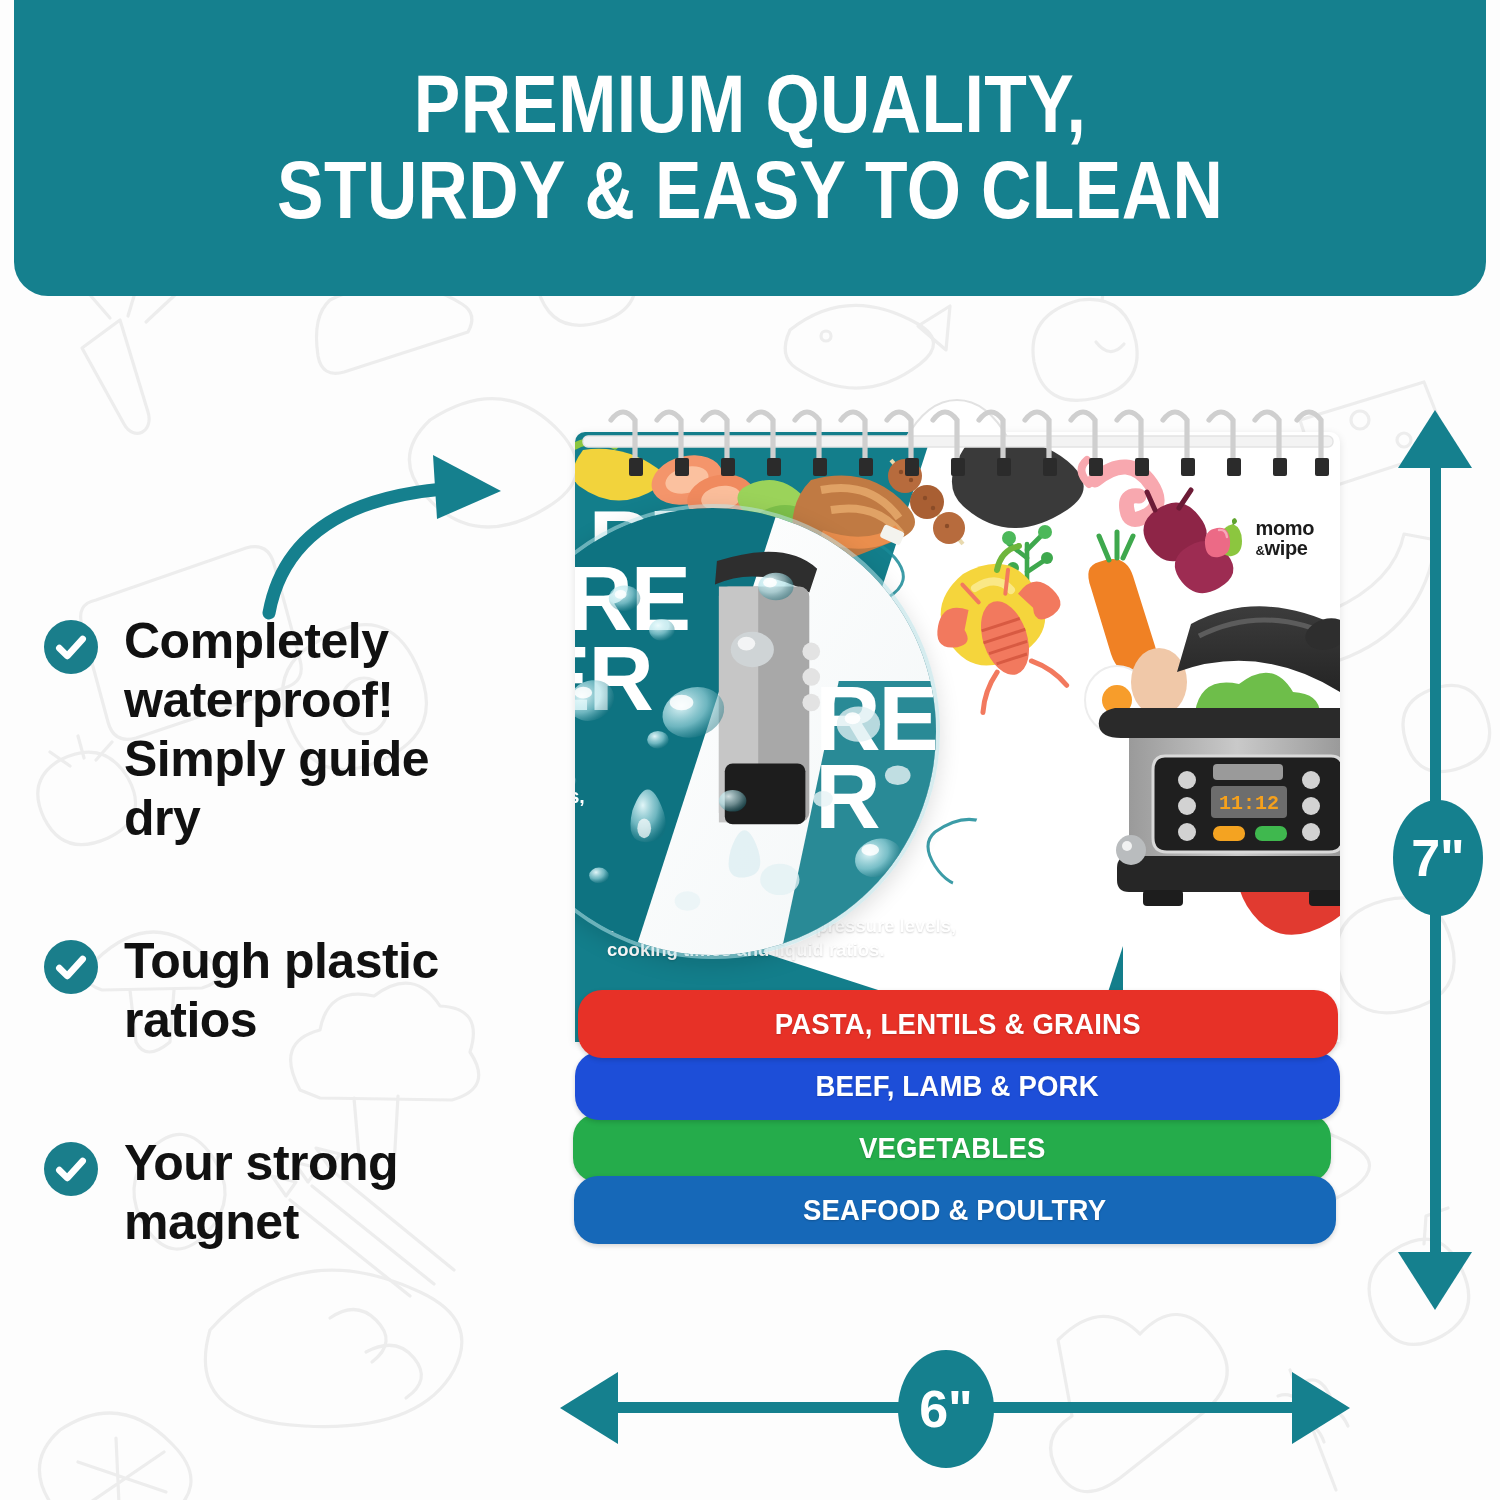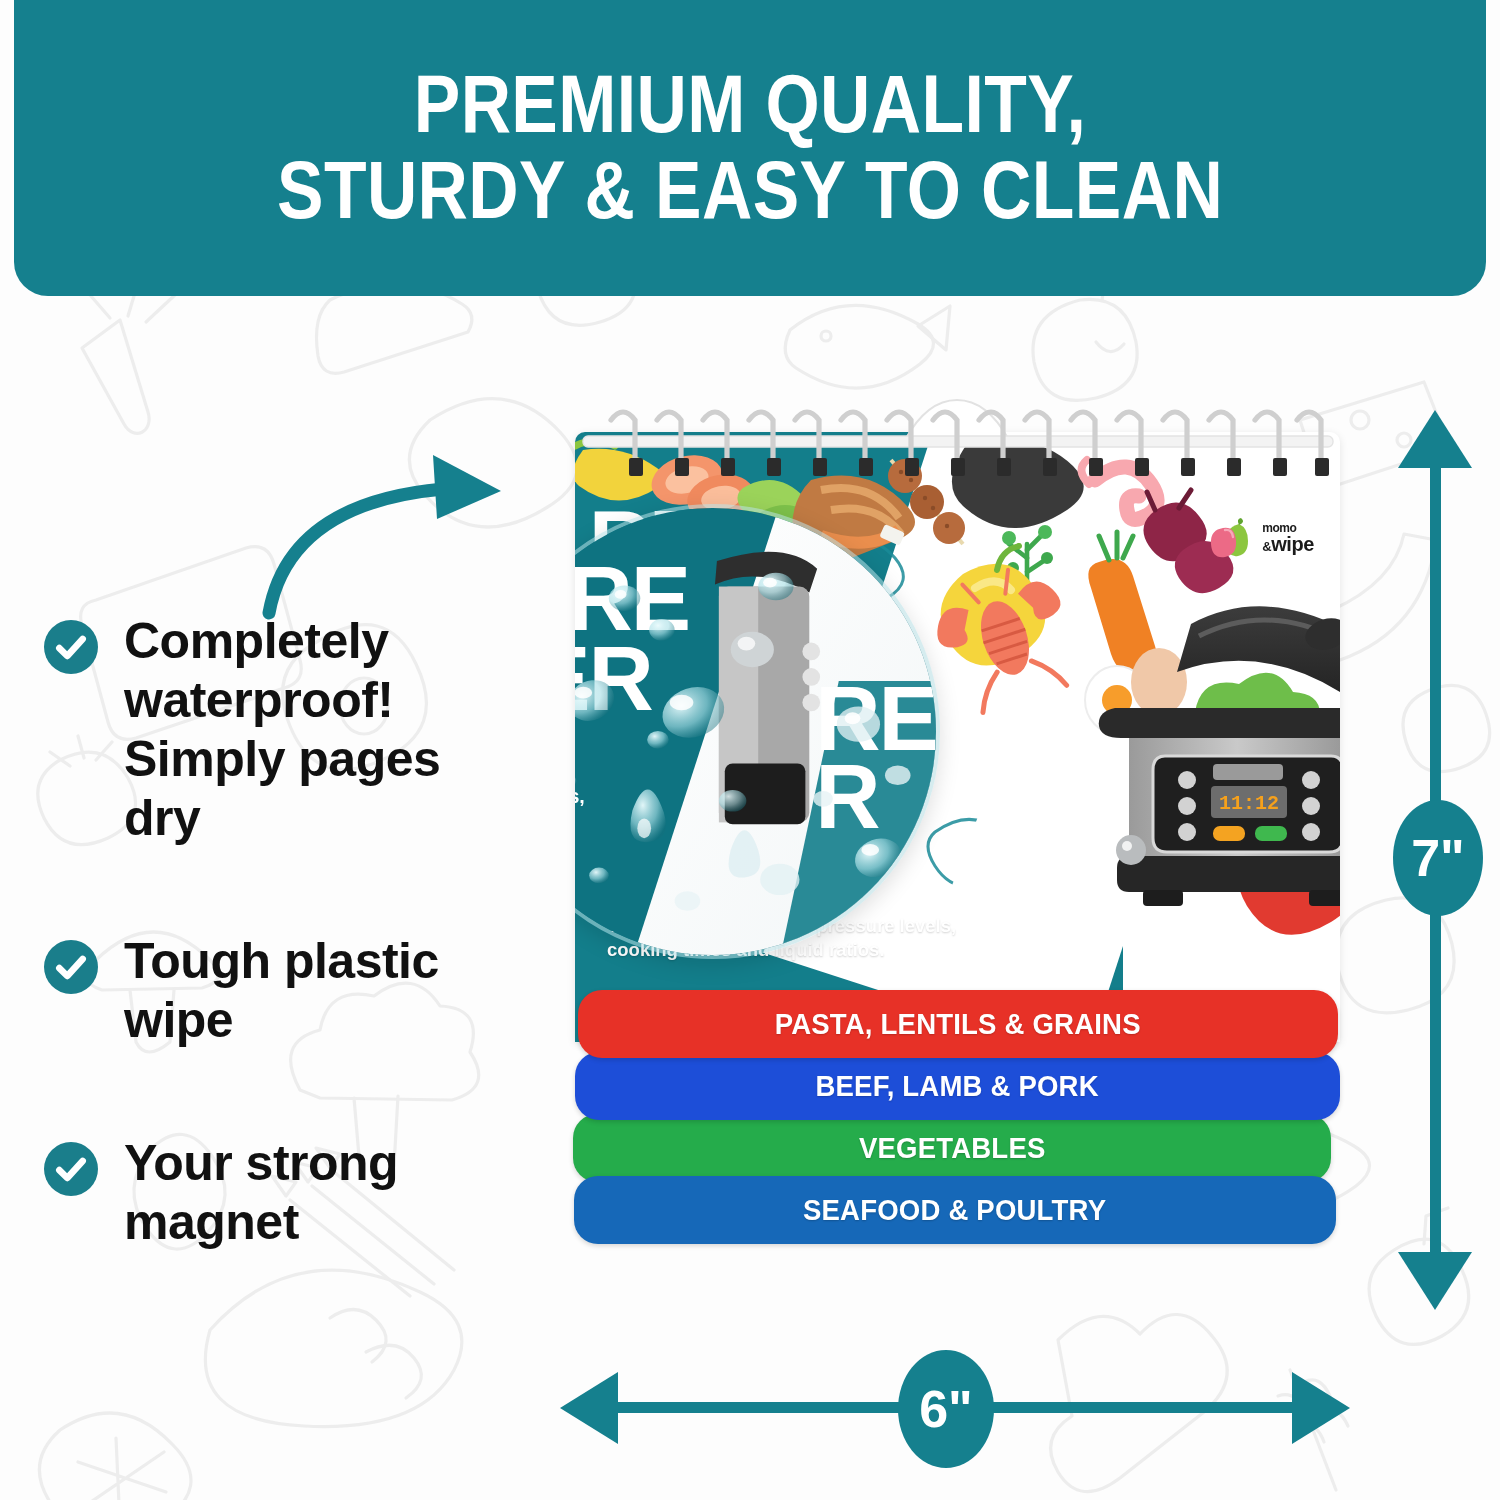--- a/index.html
+++ b/index.html
@@ -83,21 +83,21 @@
   .card-sub {
     position: absolute; left: 32px; top: 482px; width: 400px;
     color: #ffffff; font-family: "Liberation Sans", sans-serif;
     font-weight: 700; font-size: 18.5px; line-height: 1.28;
     z-index: 9; text-shadow: 0 1px 2px rgba(0,0,0,0.18);
   }
 
   .logo-box { position: absolute; right: 26px; top: 86px; display: flex; align-items: center; z-index: 11; }
   .logo-fruit { width: 44px; height: 40px; margin-right: 9px; }
   .logo-txt { font-family: "Liberation Sans", sans-serif; line-height: 1.0; }
-  .logo-txt .l1 { font-size: 12px; font-weight: 700; color: #1b1b1b; letter-spacing: -0.4px; }
+  .logo-txt .l1 { font-size: 20px; font-weight: 700; color: #1b1b1b; letter-spacing: -0.4px; }
   .logo-txt .l2 { font-size: 20px; font-weight: 700; color: #1b1b1b; letter-spacing: -0.4px; }
   .logo-txt .amp { font-size: 13px; }
 
   
   .magnifier {
     position: absolute; left: -90px; top: 72px; width: 455px; height: 455px;
     border-radius: 50%; overflow: hidden; z-index: 10;
     border: 4px solid rgba(180,220,225,0.55);
     box-shadow: 0 6px 22px rgba(0,0,0,0.13);
   }
@@ -213,29 +213,29 @@
     <div class="banner-line">STURDY &amp; EASY TO CLEAN</div>
   </div>
 
   <div class="bullets">
     <div class="bullet">
       <span class="check-circle">
         <svg viewBox="0 0 32 32" xmlns="http://www.w3.org/2000/svg">
           <path d="M5 17 L12.5 24.5 L27 8.5" fill="none" stroke="#ffffff" stroke-width="6.2" stroke-linecap="round" stroke-linejoin="round"></path>
         </svg>
       </span>
-      <span class="bullet-text">Completely waterproof! Simply pages dry</span>
+      <span class="bullet-text">Completely waterproof! Simply guide dry</span>
     </div>
     <div class="bullet">
       <span class="check-circle">
         <svg viewBox="0 0 32 32" xmlns="http://www.w3.org/2000/svg">
           <path d="M5 17 L12.5 24.5 L27 8.5" fill="none" stroke="#ffffff" stroke-width="6.2" stroke-linecap="round" stroke-linejoin="round"></path>
         </svg>
       </span>
-      <span class="bullet-text">Tough plastic wipe</span>
+      <span class="bullet-text">Tough plastic ratios</span>
     </div>
     <div class="bullet">
       <span class="check-circle">
         <svg viewBox="0 0 32 32" xmlns="http://www.w3.org/2000/svg">
           <path d="M5 17 L12.5 24.5 L27 8.5" fill="none" stroke="#ffffff" stroke-width="6.2" stroke-linecap="round" stroke-linejoin="round"></path>
         </svg>
       </span>
       <span class="bullet-text">Your strong magnet</span>
     </div>
   </div>

